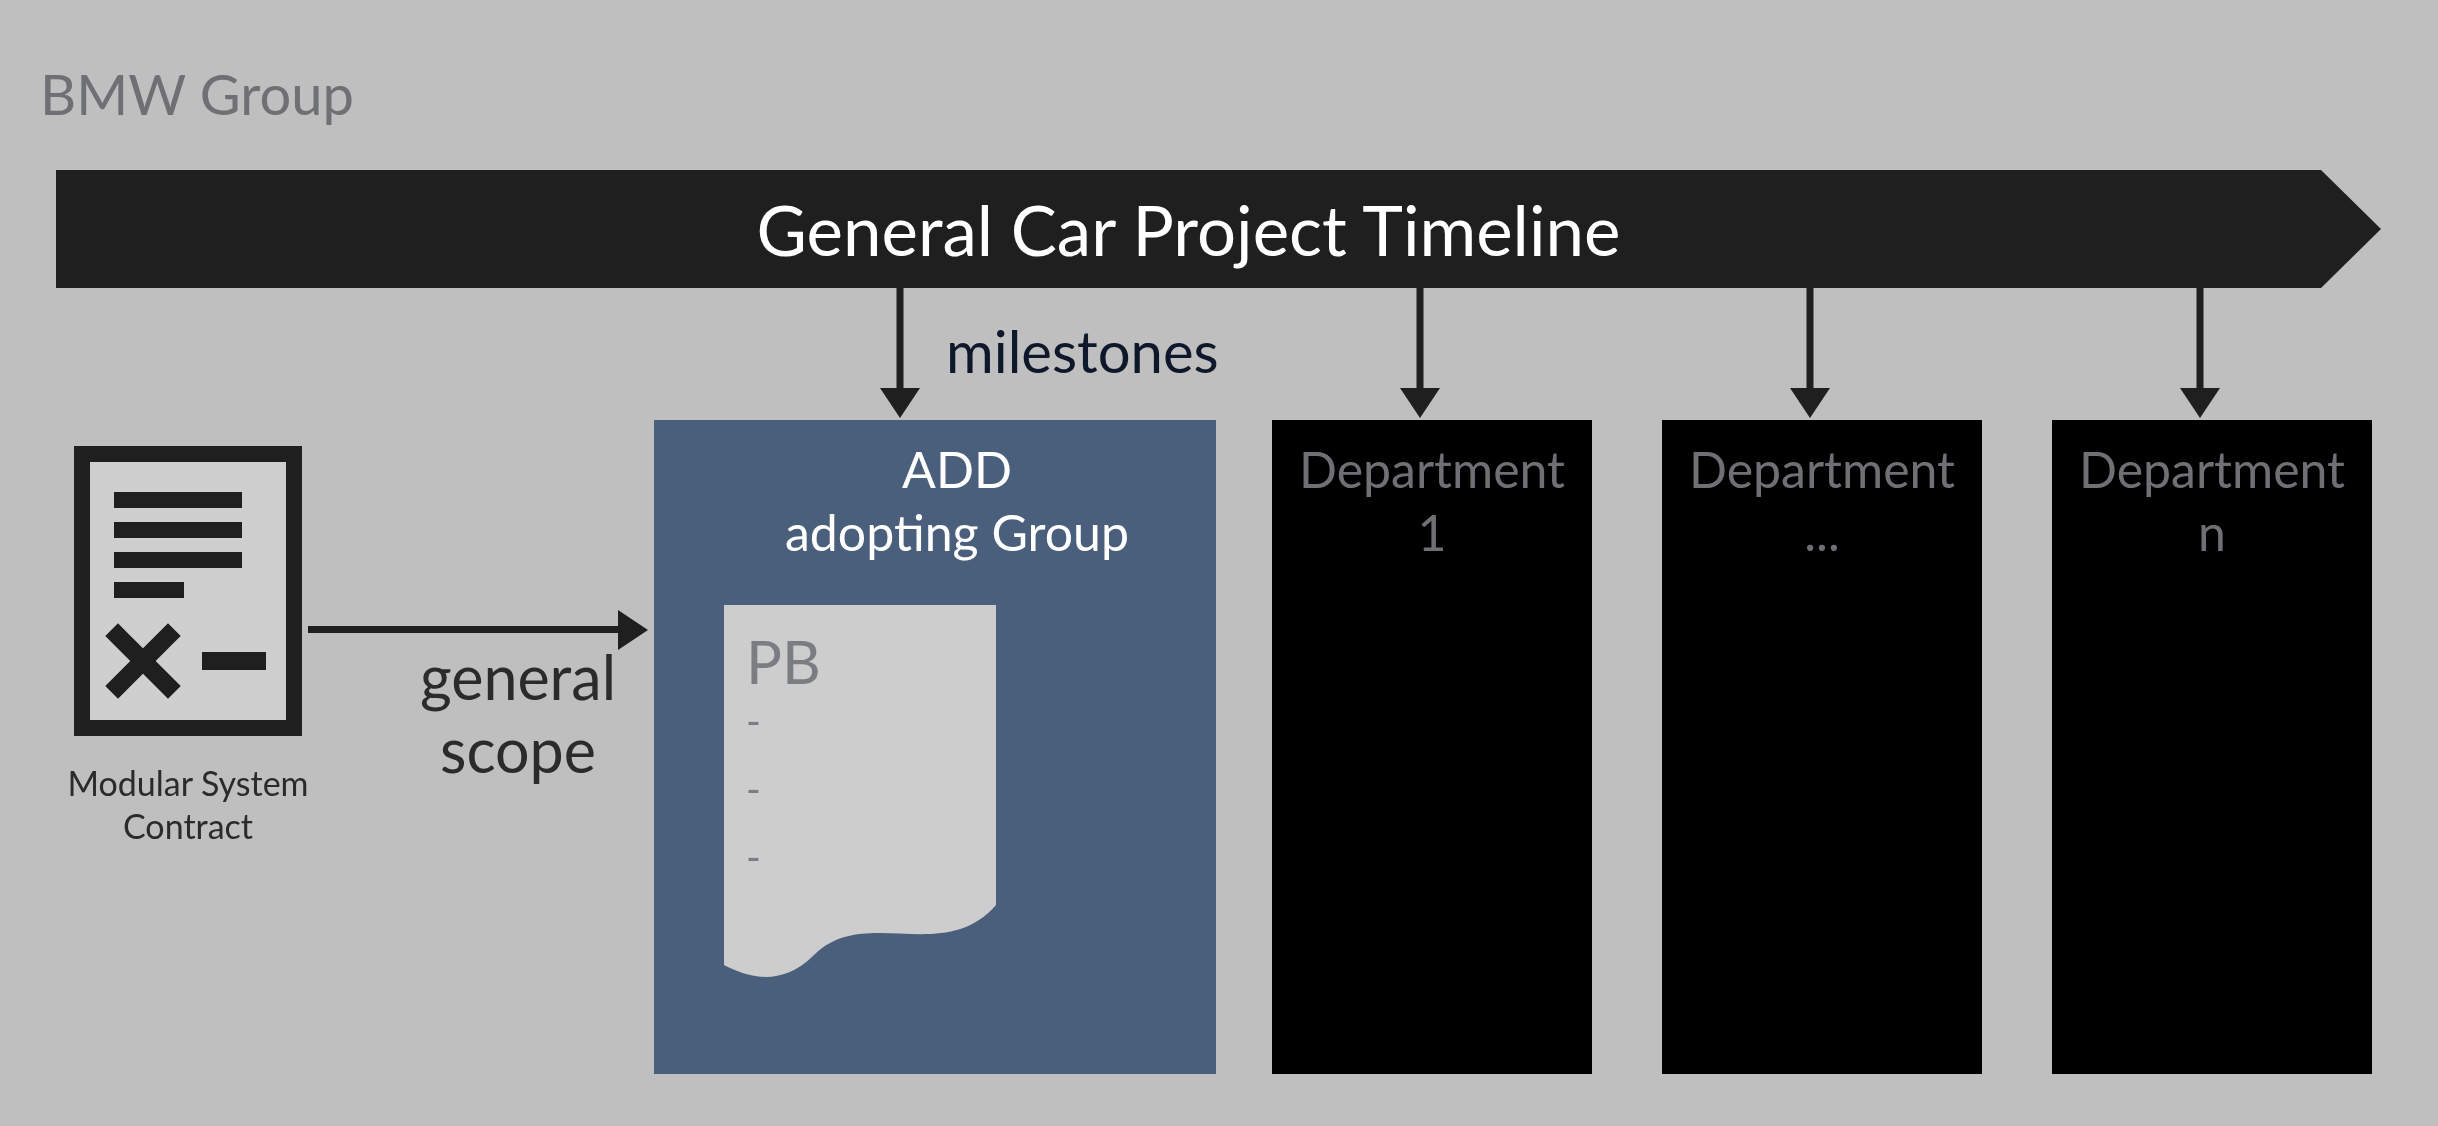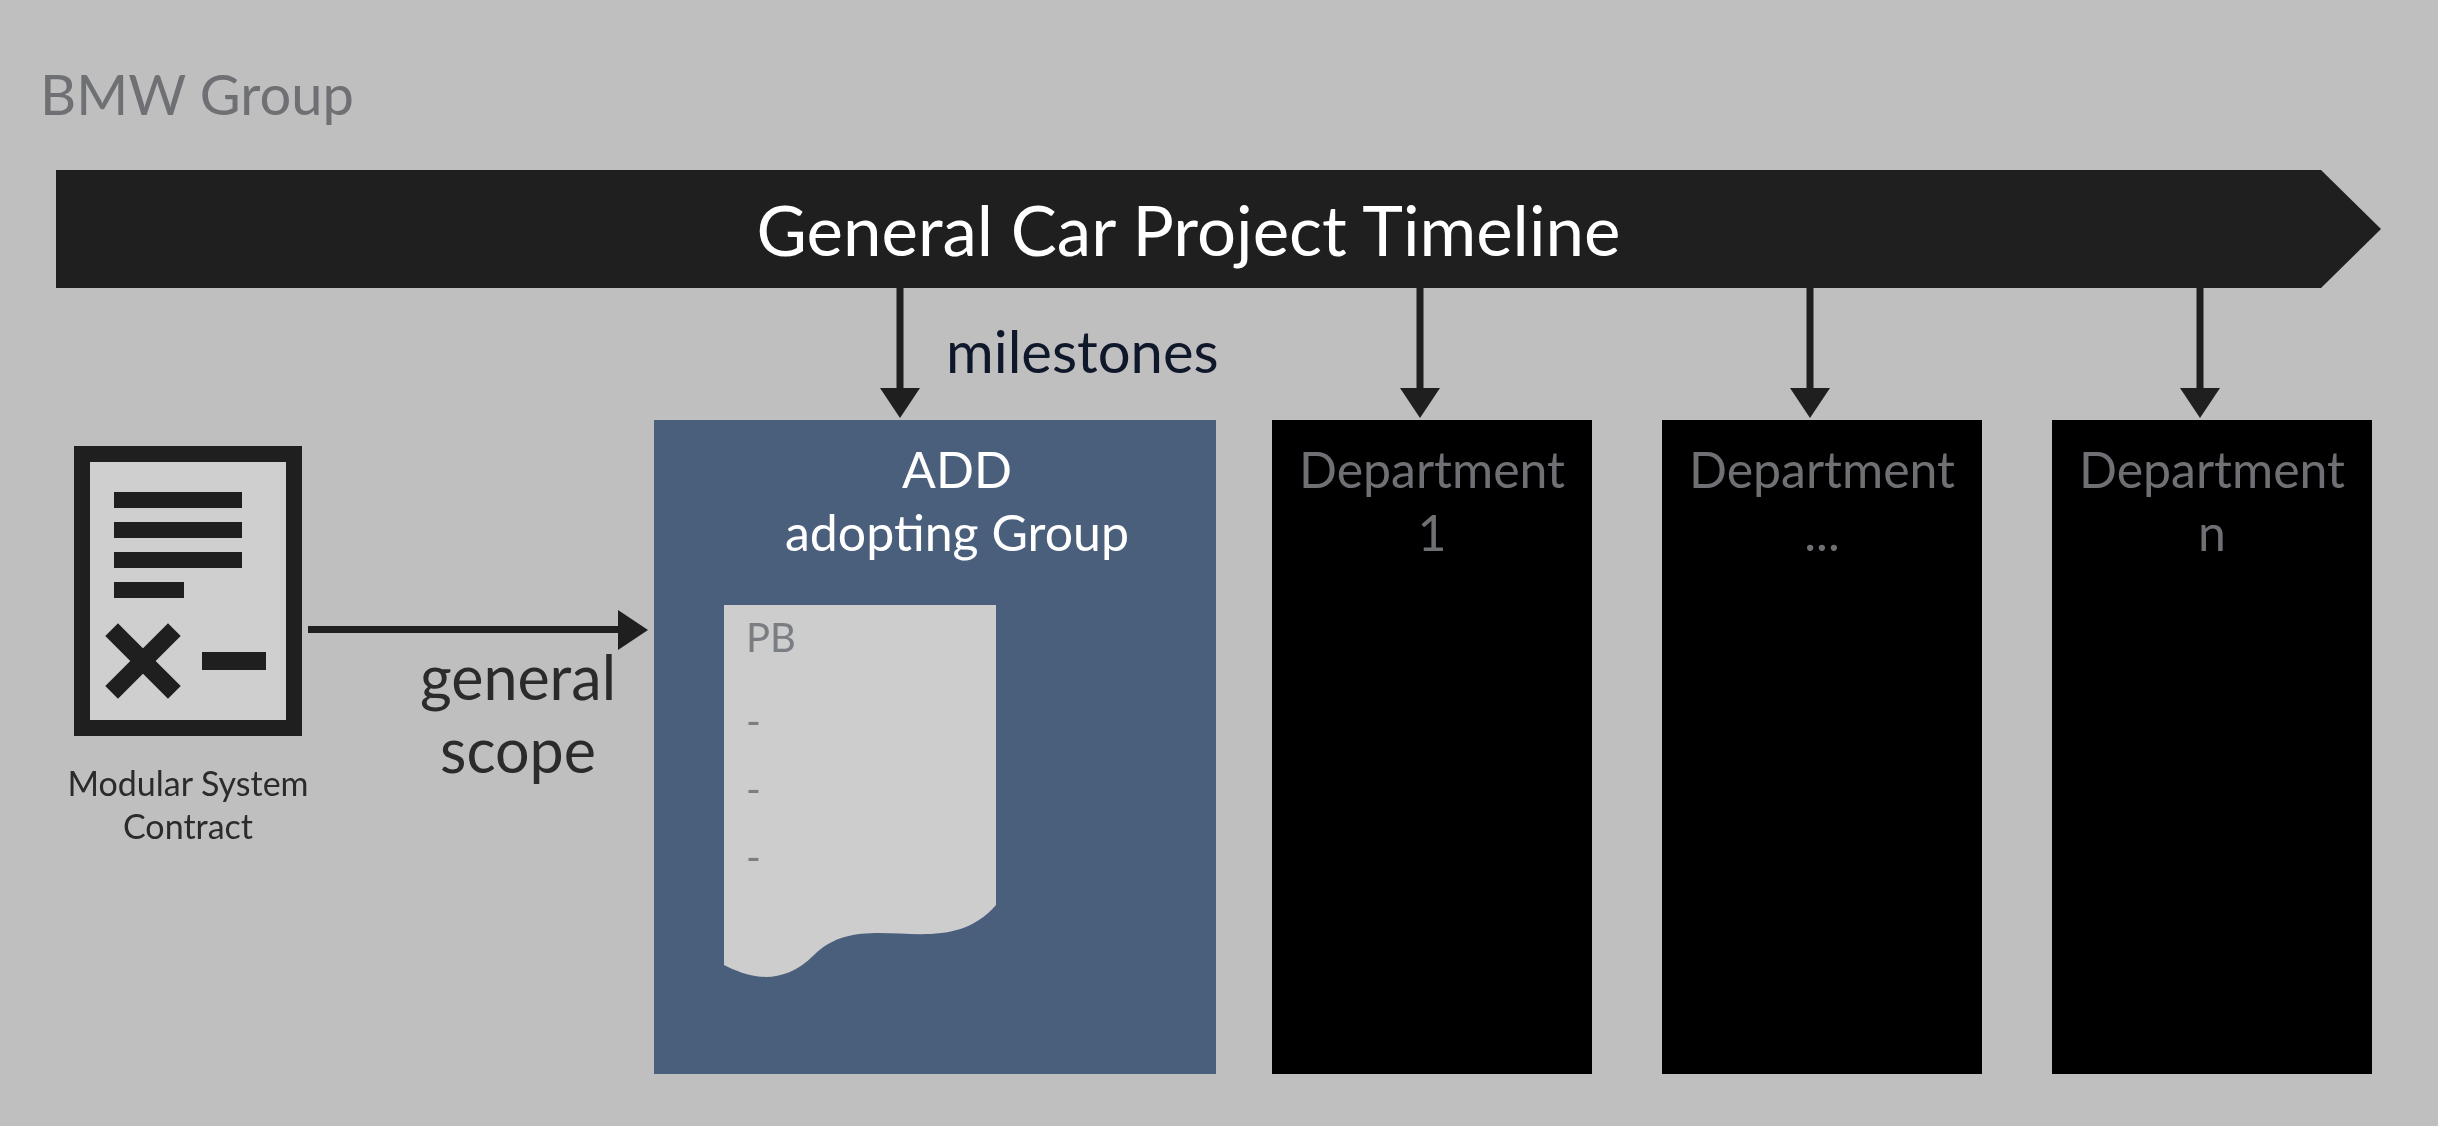--- a/index.html
+++ b/index.html
@@ -111,22 +111,22 @@
     position: absolute;
     left: 70px;
     top: 185px;
     width: 272px;
     height: 380px;
   }
   .pb-doc svg { display: block; }
   .pb-label {
     position: absolute;
     left: 22px;
-    top: 8px;
-    font-size: 40px;
+    top: 20px;
+    font-size: 60px;
     color: #7a7d82;
   }
   .pb-dash {
     position: absolute;
     left: 22px;
     font-size: 40px;
     color: #7a7d82;
   }
   
   .contract {

